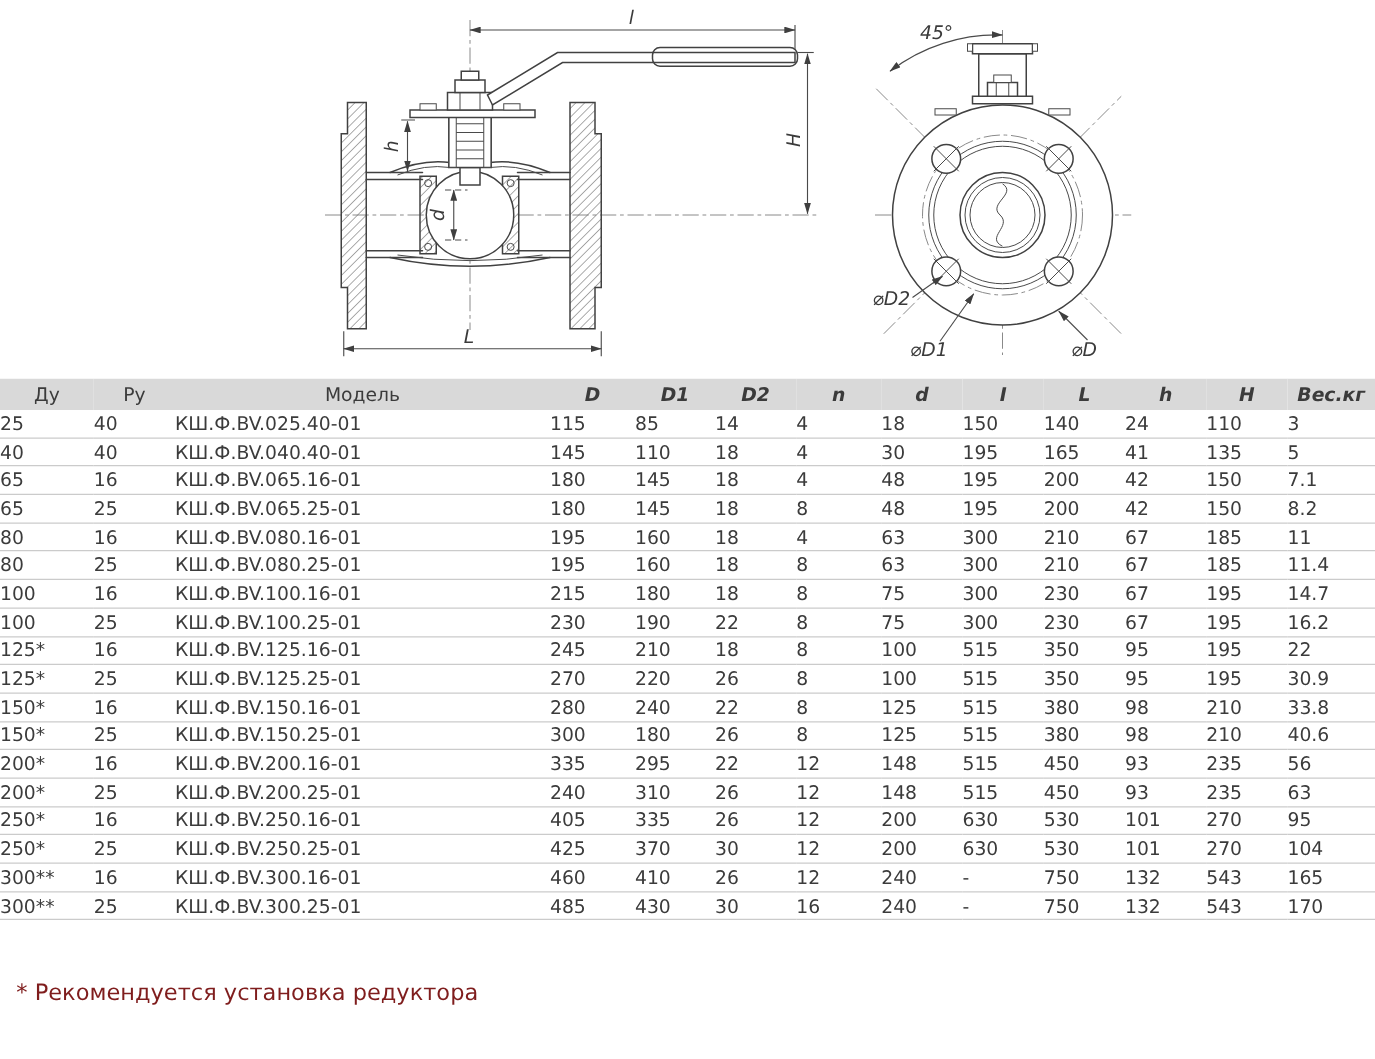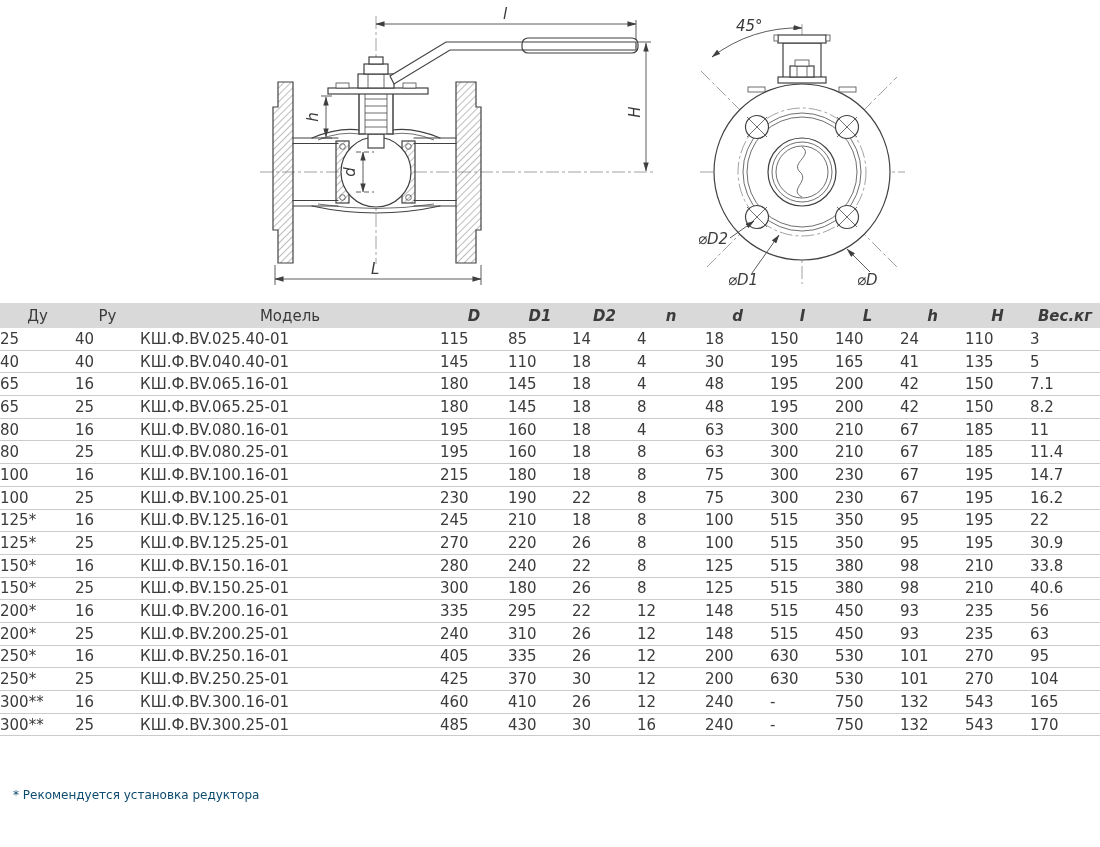--- a/index.html
+++ b/index.html
@@ -17,21 +17,21 @@
   .part{stroke:#414141;stroke-width:1.2;}
   .white{fill:#ffffff;}
   .dlabel{font:italic 15px "DejaVu Sans",sans-serif;fill:#3b3b3b;}
   
   .spec-table{position:absolute;left:0;top:303px;width:1100px;border-collapse:collapse;
       table-layout:fixed;font-size:15px;color:#3b3b3b;}
   .spec-table thead th{background:#d9d9d9;font-weight:normal;height:25px;padding:0;}
   .spec-table thead th.dimcol{font-weight:bold;font-style:italic;}
   .spec-table tbody td{height:21.7px;padding:0;border-bottom:1px solid #cbcbcb;
       white-space:nowrap;overflow:hidden;}
-  .footnotes{position:absolute;left:13px;top:784px;font-size:12px;line-height:22.5px;color:#0c4a6e;}
+  .footnotes{position:absolute;left:13px;top:784px;font-size:18px;line-height:22.5px;color:#7f1d1d;}
 </style>
 </head>
 <body>
 
 <div class="page">
 
   <svg class="side-view" viewBox="260 0 400 300" width="400" height="300" xmlns="http://www.w3.org/2000/svg">
     <defs>
       <pattern id="hatch" patternUnits="userSpaceOnUse" width="5" height="5" patternTransform="rotate(45)">
         <line x1="0" y1="0" x2="0" y2="5" stroke="#6b6b6b" stroke-width="0.9"></line>

